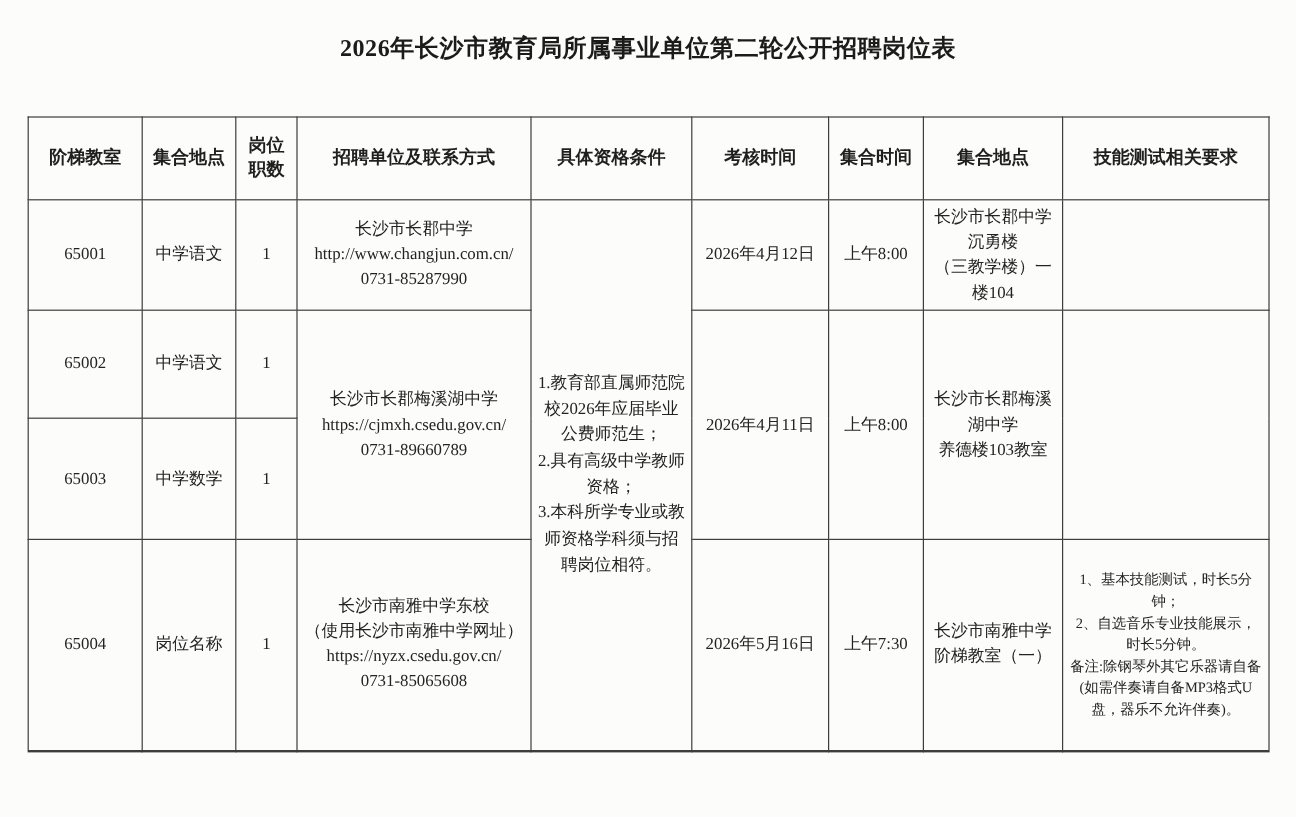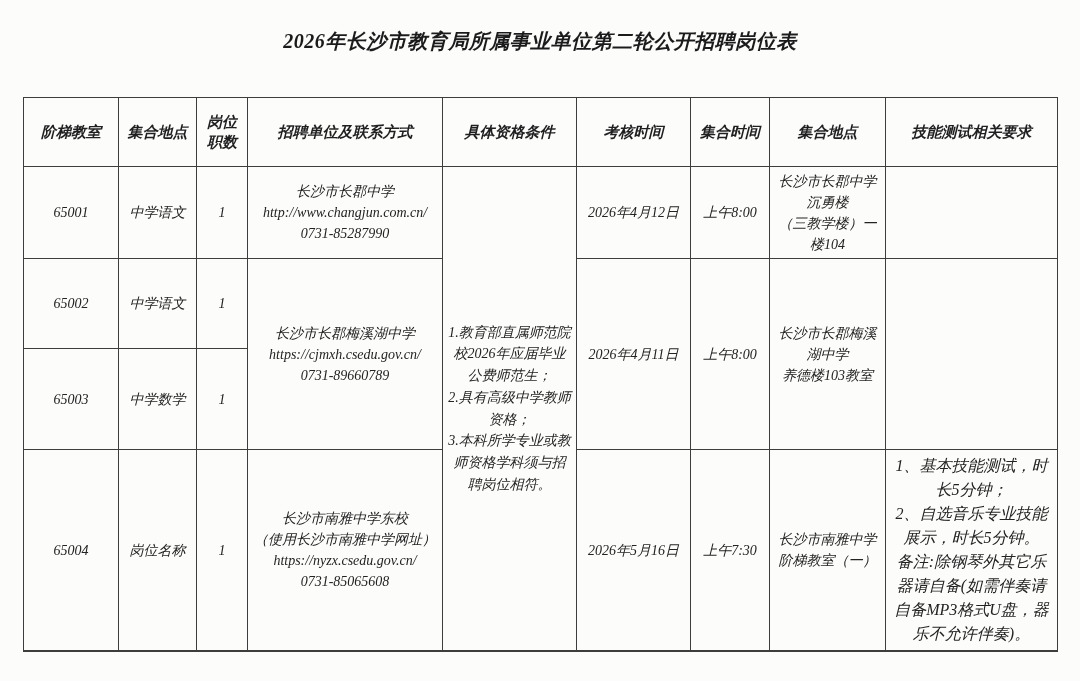--- a/index.html
+++ b/index.html
@@ -2,21 +2,21 @@
 <html><head>
 <meta charset="utf-8">
 <style>
   html,body { margin:0; padding:0; }
   body {
     width:1080px; height:681px;
     background:#fcfcfb;
     font-family:"Liberation Serif","DejaVu Serif",serif;
     color:#232323;
   }
-  .page { position:relative; width:1080px; height:681px; overflow:hidden;font-style:italic; }
+  .page { position:relative; width:1080px; height:681px; overflow:hidden; }
 
   .doc-title {
     position:absolute; top:27px; left:0; width:1080px;
     text-align:center; font-weight:bold; font-size:20px;
     line-height:28px; color:#1b1b1b; letter-spacing:0.5px;
   }
 
   table.jobs-table {
     position:absolute; left:23px; top:97px;
     width:1034px; table-layout:fixed;
@@ -37,21 +37,21 @@
   }
   .jobs-table th {
     font-weight:bold; font-size:15px; color:#1f1f1f;
     line-height:1.35;
   }
   .jobs-table td.left-cell {
     text-align:center;
     padding:4px 5px;
     line-height:1.55;
   }
-  .jobs-table td.skill-cell { font-size:16px; line-height:1.5; }
+  .jobs-table td.skill-cell { font-size:12px; line-height:1.5; }
 </style>
 </head>
 <body>
 
 <div class="page">
 
   <div class="doc-title">
     <div>2026年长沙市教育局所属事业单位第二轮公开招聘岗位表</div>
   </div>
 

